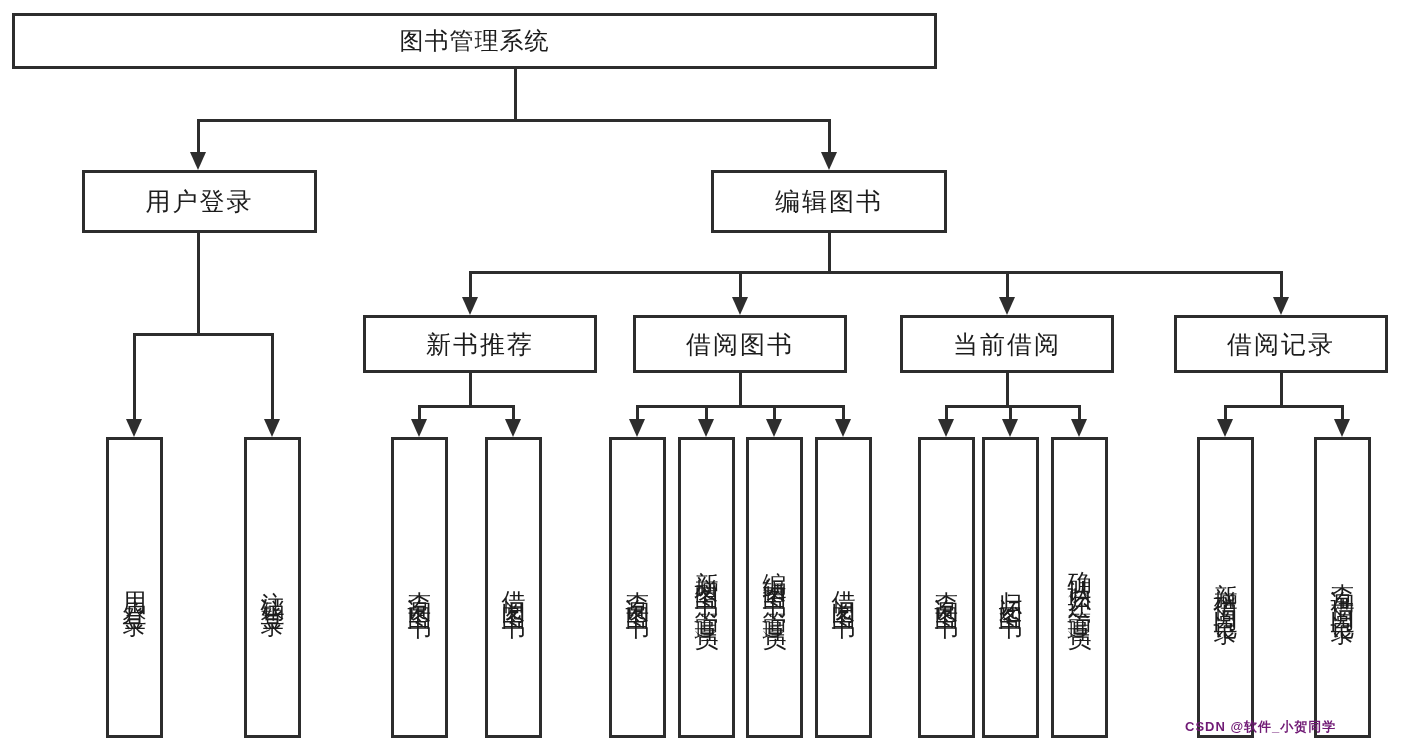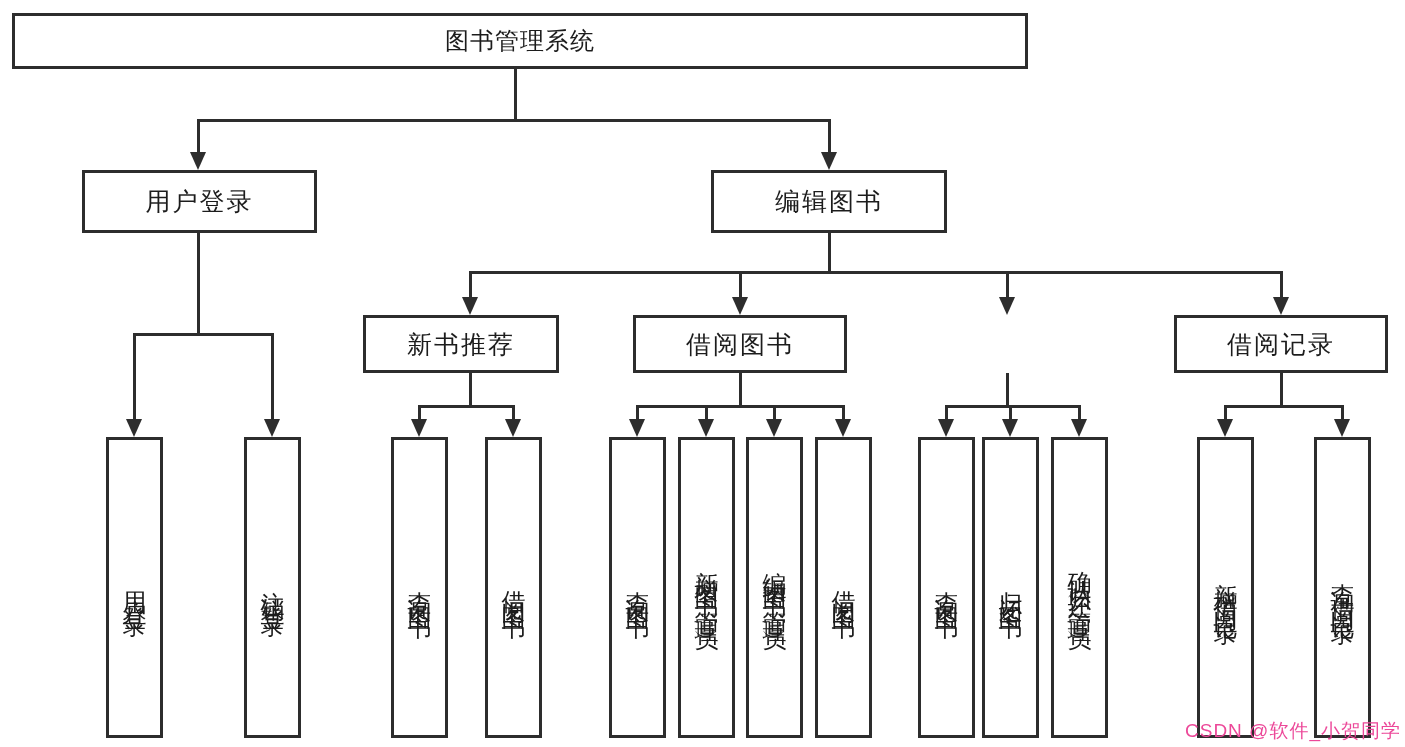--- a/index.html
+++ b/index.html
@@ -41,33 +41,34 @@
     position: absolute;
     width: 0; height: 0;
     border-left: 8px solid transparent;
     border-right: 8px solid transparent;
     border-top: 18px solid #2d2d2d;
   }
   .watermark {
     position: absolute;
     left: 1185px;
     top: 718px;
-    font-size: 19px;
-    color: #ec4899;
+    font-size: 13px;
+    color: #701a75;
     letter-spacing: 1px;
     white-space: nowrap;
     z-index: 10;
+    font-weight: bold;
   }
 </style>
 </head>
 <body>
 
 <div class="canvas">
 
-  <div class="node" style="left:12px; top:13px; width:1016px; height:56px;">
+  <div class="node" style="left:12px; top:13px; width:925px; height:56px;">
     <span class="title-label">图书管理系统</span>
   </div>
 
   <div class="vline" style="left:514px; top:69px; height:52px;"></div>
   <div class="hline" style="left:197px; top:119px; width:634px;"></div>
   <div class="vline" style="left:197px; top:119px; height:36px;"></div>
   <div class="arrow" style="left:190px; top:152px;"></div>
   <div class="vline" style="left:828px; top:119px; height:36px;"></div>
   <div class="arrow" style="left:821px; top:152px;"></div>
 
@@ -89,25 +90,28 @@
   <div class="hline" style="left:469px; top:271px; width:814px;"></div>
   <div class="vline" style="left:469px; top:271px; height:28px;"></div>
   <div class="arrow" style="left:462px; top:297px;"></div>
   <div class="vline" style="left:739px; top:271px; height:28px;"></div>
   <div class="arrow" style="left:732px; top:297px;"></div>
   <div class="vline" style="left:1006px; top:271px; height:28px;"></div>
   <div class="arrow" style="left:999px; top:297px;"></div>
   <div class="vline" style="left:1280px; top:271px; height:28px;"></div>
   <div class="arrow" style="left:1273px; top:297px;"></div>
 
-  <div class="node" style="left:363px; top:315px; width:196px; height:58px;">
+  <div class="node" style="left:363px; top:315px; width:234px; height:58px;">
     <span class="h-label">新书推荐</span>
   </div>
   <div class="node" style="left:633px; top:315px; width:214px; height:58px;">
     <span class="h-label">借阅图书</span>
+  </div>
+  <div class="node" style="left:900px; top:315px; width:214px; height:58px;">
+    <span class="h-label">当前借阅</span>
   </div>
   <div class="node" style="left:1174px; top:315px; width:214px; height:58px;">
     <span class="h-label">借阅记录</span>
   </div>
 
   <div class="vline" style="left:469px; top:373px; height:35px;"></div>
   <div class="hline" style="left:418px; top:405px; width:97px;"></div>
   <div class="vline" style="left:418px; top:405px; height:16px;"></div>
   <div class="arrow" style="left:411px; top:419px;"></div>
   <div class="vline" style="left:512px; top:405px; height:16px;"></div>

